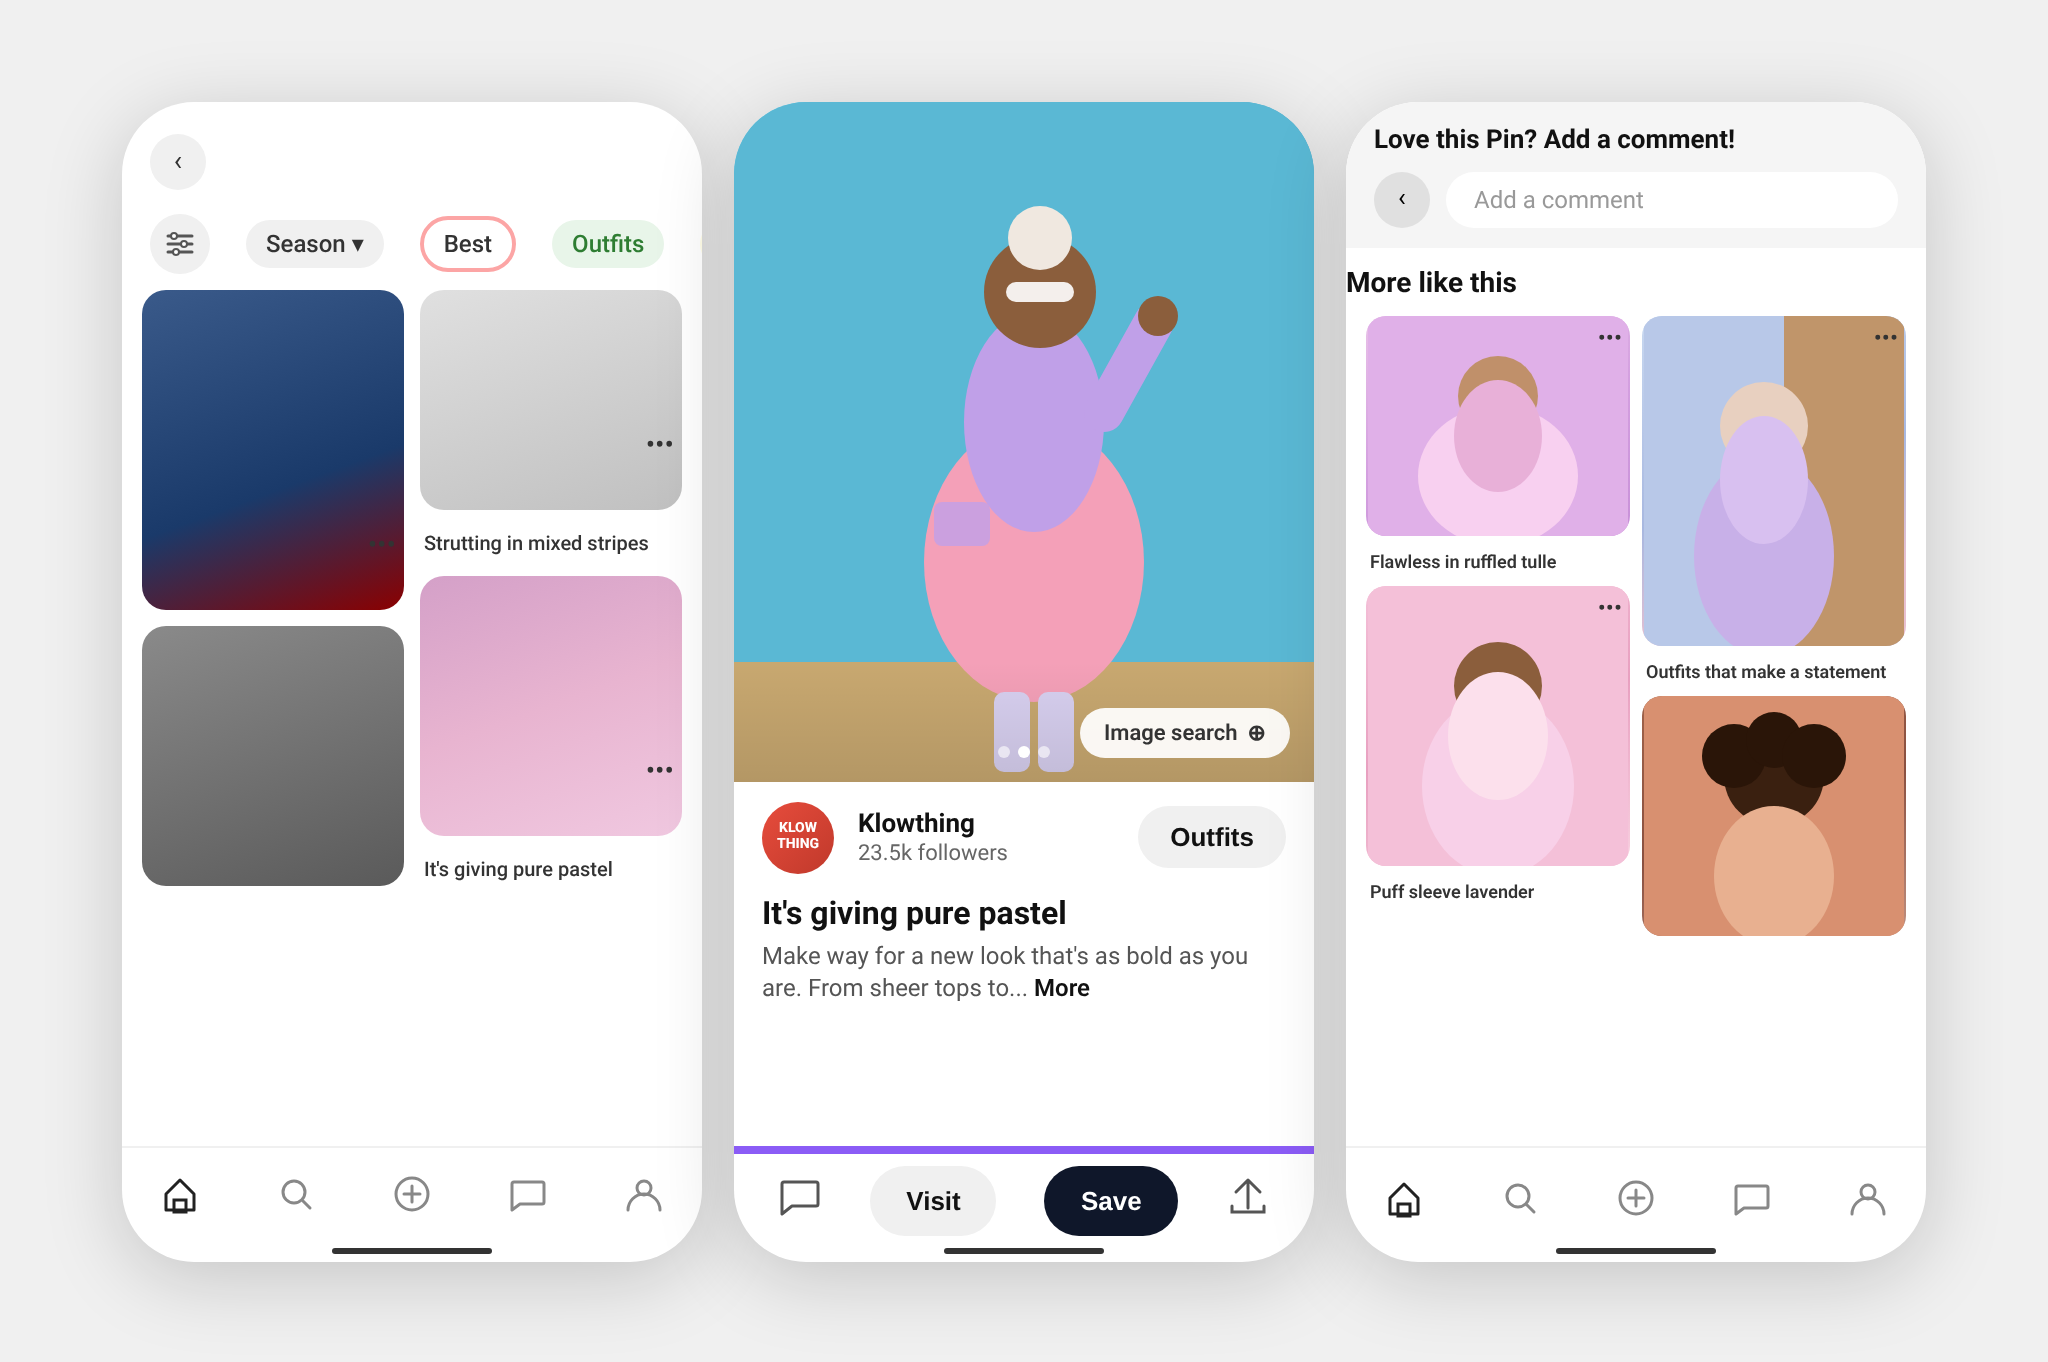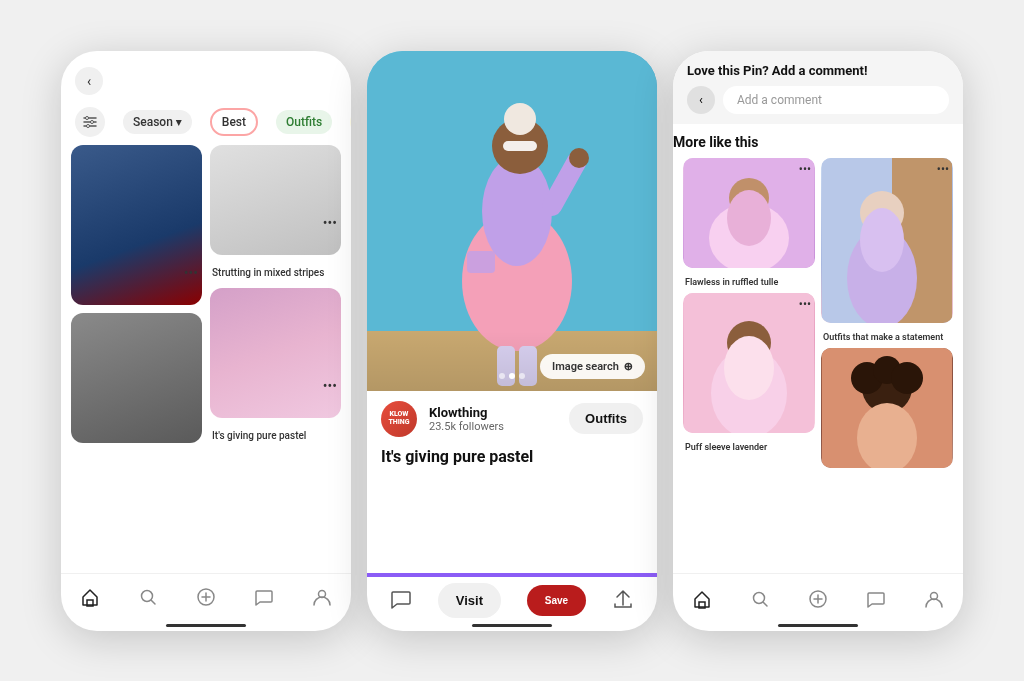--- a/index.html
+++ b/index.html
@@ -379,25 +379,25 @@
       border: none;
       border-radius: 20px;
       padding: 10px 18px;
       font-size: 13px;
       font-weight: 700;
       color: #111;
       cursor: pointer;
     }
 
     .save-btn {
-      background: #b91c1c;
+      background: #0f172a;
       border: none;
       border-radius: 20px;
       padding: 10px 18px;
-      font-size: 10px;
+      font-size: 13px;
       font-weight: 700;
       color: #fff;
       cursor: pointer;
     }
 
     .share-icon-btn {
       font-size: 18px;
       cursor: pointer;
       color: #555;
     }
@@ -690,20 +690,24 @@
 THING</span>
             </div>
             <div>
               <div class="creator-name">Klowthing</div>
               <div class="creator-followers">23.5k followers</div>
             </div>
           </div>
           <button class="follow-btn">Outfits</button>
         </div>
         <div class="pin-title">It's giving pure pastel</div>
+        <div class="pin-desc">
+          <span>Make way for a new look that's as bold as you are. From sheer tops to...</span>
+          <span class="more-link">More</span>
+        </div>
       </div>
 
       <div class="pin-actions-bar">
         <span class="comment-icon-btn">
           <svg width="22" height="22" viewBox="0 0 22 22">
             <path d="M3 4h16a1 1 0 0 1 1 1v10a1 1 0 0 1-1 1H7l-5 4V5a1 1 0 0 1 1-1z" fill="none" stroke="#555" stroke-width="1.5" stroke-linejoin="round"></path>
           </svg>
         </span>
         <button class="visit-btn">Visit</button>
         <button class="save-btn">Save</button>

